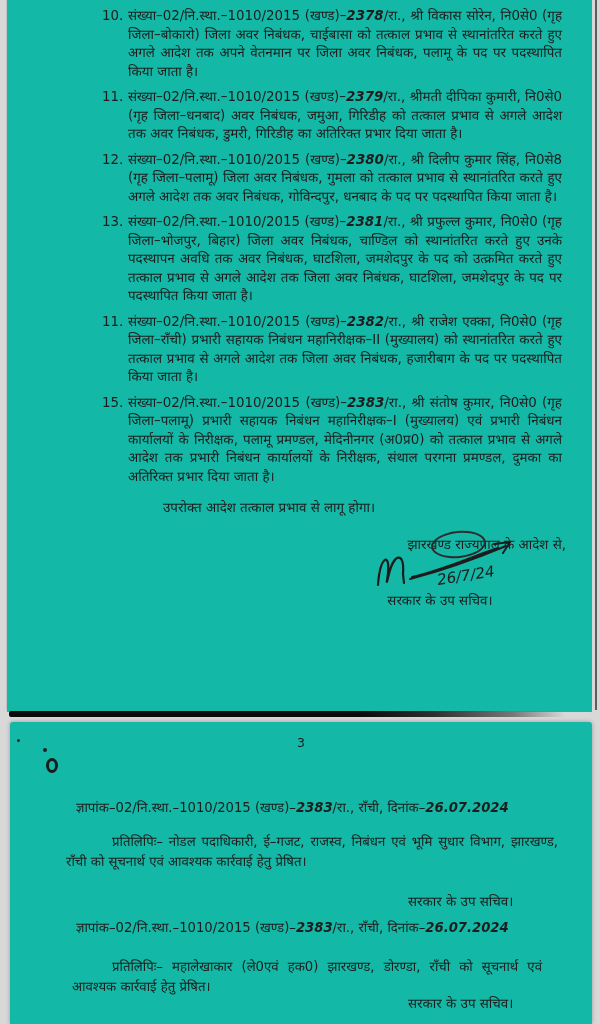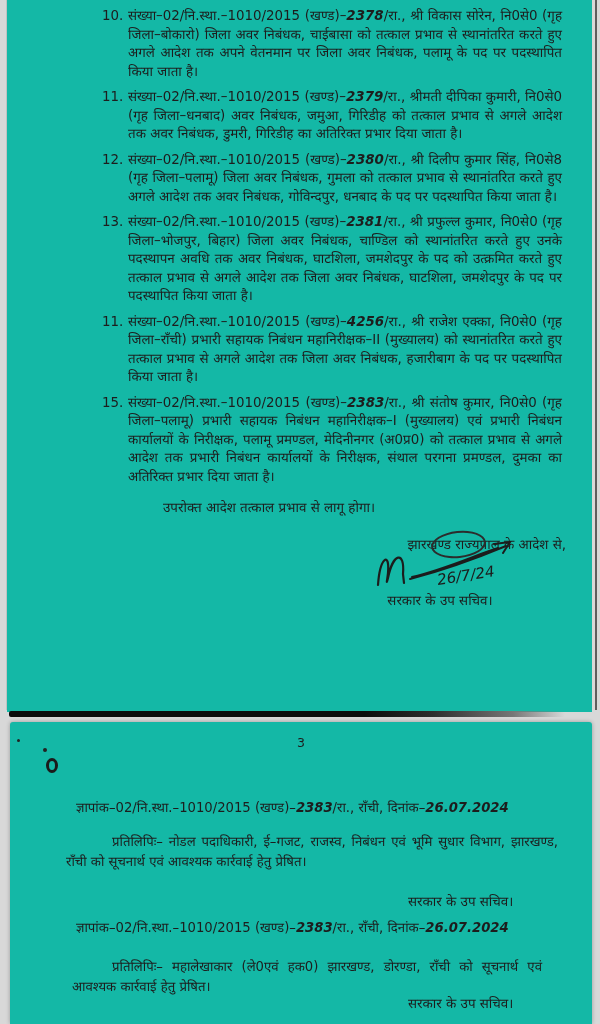--- a/index.html
+++ b/index.html
@@ -80,21 +80,21 @@
         <p class="itext"><span>संख्या–02/नि.स्था.–1010/2015 (खण्ड)–</span><span class="refnum">2380</span><span>/रा.,</span> <span>श्री दिलीप कुमार सिंह, नि0से8 (गृह जिला–पलामू) जिला अवर निबंधक, गुमला को तत्काल प्रभाव से स्थानांतरित करते हुए अगले आदेश तक अवर निबंधक, गोविन्दपुर, धनबाद के पद पर पदस्थापित किया जाता है।</span></p>
       </li>
 
       <li class="order-item">
         <span class="num">13.</span>
         <p class="itext"><span>संख्या–02/नि.स्था.–1010/2015 (खण्ड)–</span><span class="refnum">2381</span><span>/रा.,</span> <span>श्री प्रफुल्ल कुमार, नि0से0 (गृह जिला–भोजपुर, बिहार) जिला अवर निबंधक, चाण्डिल को स्थानांतरित करते हुए उनके पदस्थापन अवधि तक अवर निबंधक, घाटशिला, जमशेदपुर के पद को उत्क्रमित करते हुए तत्काल प्रभाव से अगले आदेश तक जिला अवर निबंधक, घाटशिला, जमशेदपुर के पद पर पदस्थापित किया जाता है।</span></p>
       </li>
 
       <li class="order-item">
         <span class="num">11.</span>
-        <p class="itext"><span>संख्या–02/नि.स्था.–1010/2015 (खण्ड)–</span><span class="refnum">4256</span><span>/रा.,</span> <span>श्री राजेश एक्का, नि0से0 (गृह जिला–राँची) प्रभारी सहायक निबंधन महानिरीक्षक–II (मुख्यालय) को स्थानांतरित करते हुए तत्काल प्रभाव से अगले आदेश तक जिला अवर निबंधक, हजारीबाग के पद पर पदस्थापित किया जाता है।</span></p>
+        <p class="itext"><span>संख्या–02/नि.स्था.–1010/2015 (खण्ड)–</span><span class="refnum">2382</span><span>/रा.,</span> <span>श्री राजेश एक्का, नि0से0 (गृह जिला–राँची) प्रभारी सहायक निबंधन महानिरीक्षक–II (मुख्यालय) को स्थानांतरित करते हुए तत्काल प्रभाव से अगले आदेश तक जिला अवर निबंधक, हजारीबाग के पद पर पदस्थापित किया जाता है।</span></p>
       </li>
 
       <li class="order-item">
         <span class="num">15.</span>
         <p class="itext"><span>संख्या–02/नि.स्था.–1010/2015 (खण्ड)–</span><span class="refnum">2383</span><span>/रा.,</span> <span>श्री संतोष कुमार, नि0से0 (गृह जिला–पलामू) प्रभारी सहायक निबंधन महानिरीक्षक–I (मुख्यालय) एवं प्रभारी निबंधन कार्यालयों के निरीक्षक, पलामू प्रमण्डल, मेदिनीनगर (अ0प्र0) को तत्काल प्रभाव से अगले आदेश तक प्रभारी निबंधन कार्यालयों के निरीक्षक, संथाल परगना प्रमण्डल, दुमका का अतिरिक्त प्रभार दिया जाता है।</span></p>
       </li>
     </ol>
 
     <p class="para-effect">उपरोक्त आदेश तत्काल प्रभाव से लागू होगा।</p>
 

